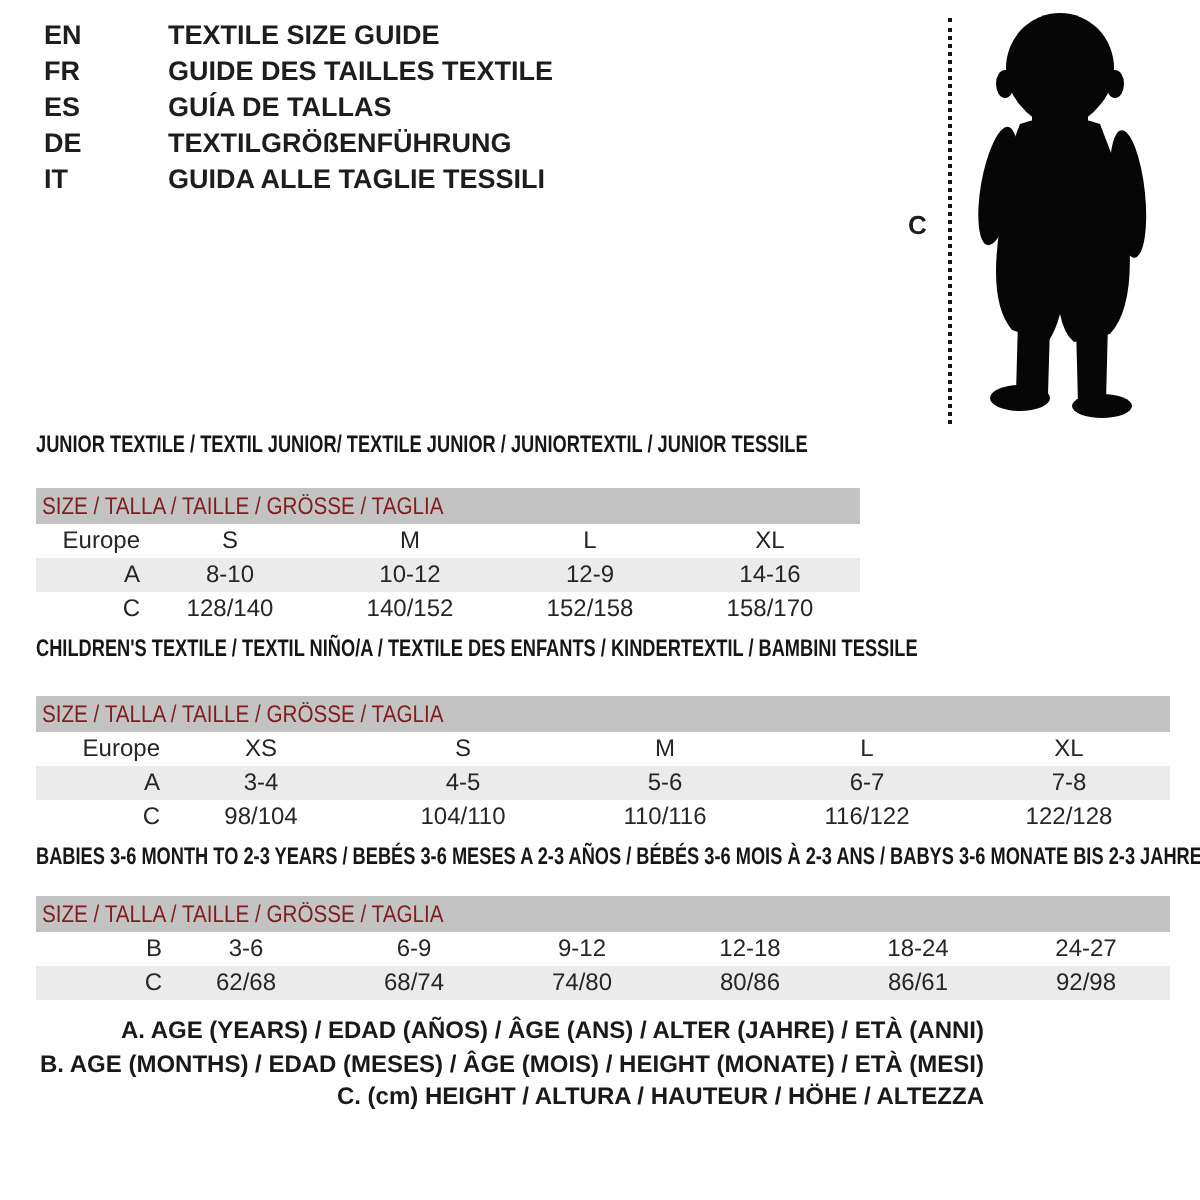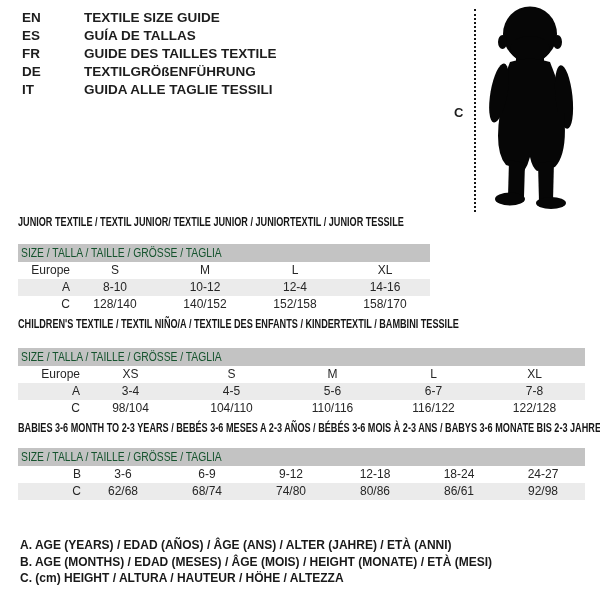--- a/index.html
+++ b/index.html
@@ -35,51 +35,51 @@
   
   .section{position:absolute;left:18px;}
   .sec-0{top:215px;width:412px;}
   .sec-1{top:317px;width:567px;}
   .sec-2{top:421px;width:567px;}
   .sec-title{font-size:12px;font-weight:bold;line-height:15px;white-space:pre-line;color:#161616;text-align:center;}
   .sec-0 .sec-title{margin-bottom:14px;}
   .sec-1 .sec-title{margin-bottom:16px;}
   .sec-2 .sec-title{margin-bottom:12px;}
   .tbl{width:100%;}
-  .tbl-bar{background:var(--bar);height:18px;line-height:18px;font-size:12px;color:#14532d;padding-left:3px;box-sizing:border-box;}
+  .tbl-bar{background:var(--bar);height:18px;line-height:18px;font-size:12px;color:#7f1d1d;padding-left:3px;box-sizing:border-box;}
   .tbl-bar .cond2{display:inline-block;}
   .tbl-row{display:flex;height:17px;line-height:17px;font-size:12px;}
   .tbl-row.shaded{background:var(--shade);}
   .cell{flex:1;text-align:center;color:#262626;}
   .cell.label{flex:0 0 auto;text-align:right;padding-left:3px;box-sizing:border-box;}
   .sec-0 .cell.label{width:52px;}
   .sec-1 .cell.label{width:62px;}
   .sec-2 .cell.label{width:63px;}
 
   
-  .legend{position:absolute;left:20px;top:537px;}
+  .legend{position:absolute;left:20px;top:507px;text-align:right;}
   .legend-line{font-size:12px;font-weight:bold;line-height:16.5px;color:#191919;}
 </style>
 </head>
 <body>
 
 <div class="canvas">
 
   <div class="lang-list" id="lang-list">
       <div class="lang-row">
         <span class="lang-code">EN</span>
         <span class="lang-label"><span class="cond2">TEXTILE SIZE GUIDE</span></span>
       </div>
       <div class="lang-row">
+        <span class="lang-code">FR</span>
+        <span class="lang-label"><span class="cond2">GUIDE DES TAILLES TEXTILE</span></span>
+      </div>
+      <div class="lang-row">
         <span class="lang-code">ES</span>
         <span class="lang-label"><span class="cond2">GUÍA DE TALLAS</span></span>
-      </div>
-      <div class="lang-row">
-        <span class="lang-code">FR</span>
-        <span class="lang-label"><span class="cond2">GUIDE DES TAILLES TEXTILE</span></span>
       </div>
       <div class="lang-row">
         <span class="lang-code">DE</span>
         <span class="lang-label"><span class="cond2">TEXTILGRÖßENFÜHRUNG</span></span>
       </div>
       <div class="lang-row">
         <span class="lang-code">IT</span>
         <span class="lang-label"><span class="cond2">GUIDA ALLE TAGLIE TESSILI</span></span>
       </div>
     </div>
@@ -115,21 +115,21 @@
             <div class="cell label">Europe</div>
             <div class="cell">S</div>
             <div class="cell">M</div>
             <div class="cell">L</div>
             <div class="cell">XL</div>
           </div>
           <div class="tbl-row shaded">
             <div class="cell label">A</div>
             <div class="cell">8-10</div>
             <div class="cell">10-12</div>
-            <div class="cell">12-4</div>
+            <div class="cell">12-9</div>
             <div class="cell">14-16</div>
           </div>
           <div class="tbl-row">
             <div class="cell label">C</div>
             <div class="cell">128/140</div>
             <div class="cell">140/152</div>
             <div class="cell">152/158</div>
             <div class="cell">158/170</div>
           </div>
         </div>

